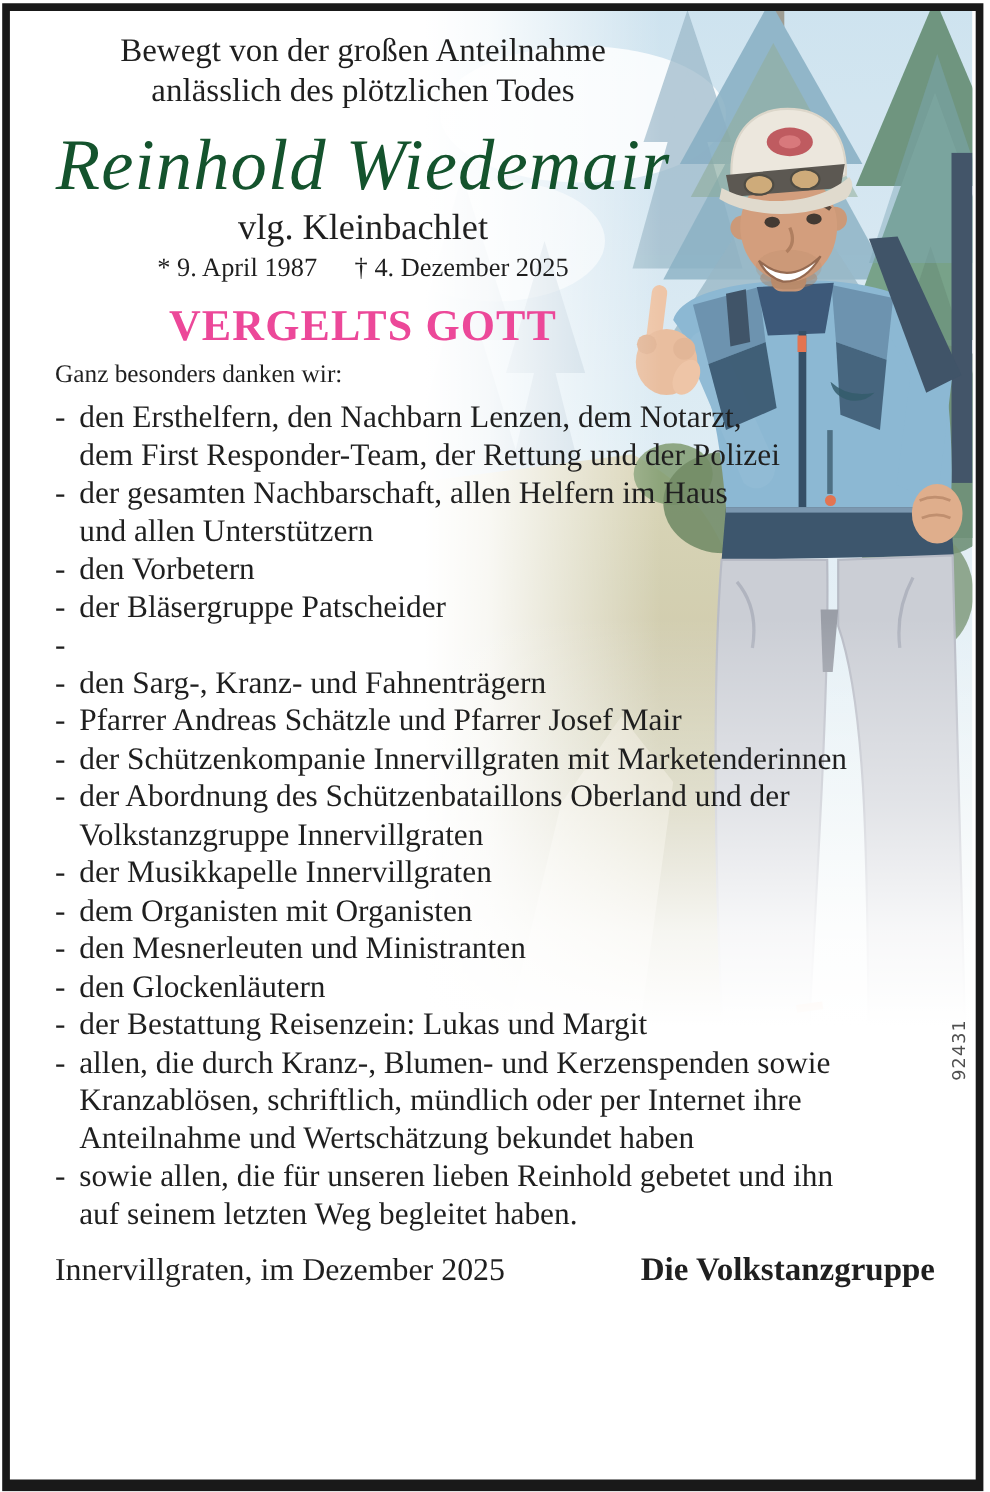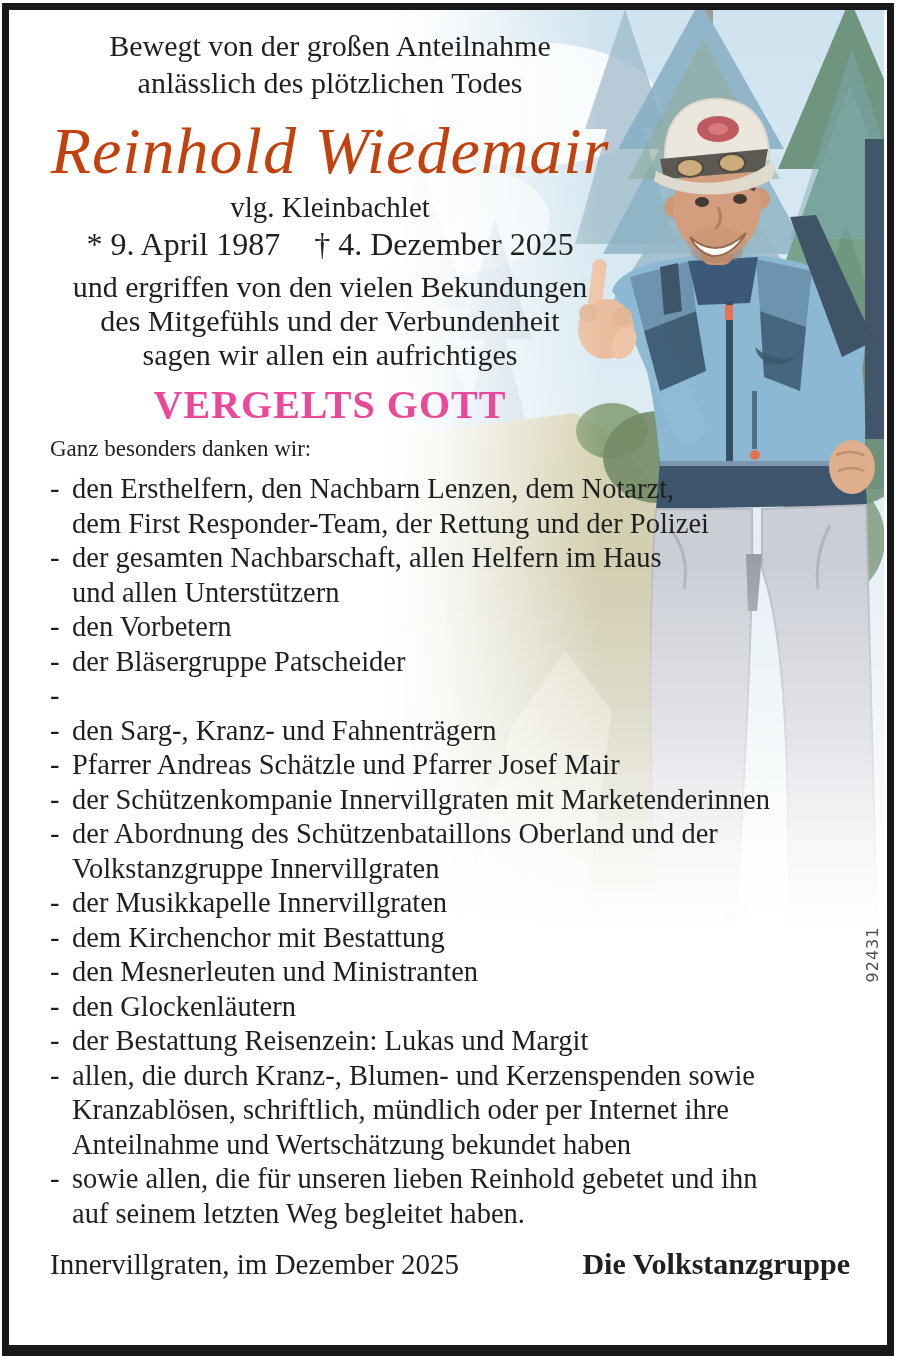--- a/index.html
+++ b/index.html
@@ -47,24 +47,24 @@
     padding:27px 30px 0 50px;
   }
   .center{width:560px;text-align:center;}
   .intro{font-size:30px;line-height:37px;}
   .name{
     margin-top:14px;
     font-size:66px;line-height:72px;
     font-style:italic;
     letter-spacing:1px;
     white-space:nowrap;
-    color:#c2410c;
-  }
-  .vulgo{margin-top:4px;font-size:29px;line-height:32px;}
-  .dates{margin-top:2px;font-size:32px;line-height:38px;}
+    color:#14532d;
+  }
+  .vulgo{margin-top:4px;font-size:33px;line-height:32px;}
+  .dates{margin-top:2px;font-size:24px;line-height:38px;}
   .dates .sep{display:inline-block;width:34px;}
   .para{margin-top:7px;font-size:30px;line-height:34px;}
   .headline{
     margin-top:10px;
     font-size:40px;line-height:46px;
     font-weight:bold;letter-spacing:1px;
     color:#ec4899;
   }
   .list-intro{margin-top:4px;font-size:23px;line-height:34px;}
   .thanks{margin-top:6px;width:820px;font-size:28.5px;line-height:34.5px;}
@@ -215,25 +215,20 @@
     <div class="center">
       <div class="intro">
         <div>Bewegt von der großen Anteilnahme</div>
         <div>anlässlich des plötzlichen Todes</div>
       </div>
       <div class="name">Reinhold Wiedemair</div>
       <div class="vulgo">vlg. Kleinbachlet</div>
       <div class="dates">
         <span>* 9. April 1987</span><span class="sep"></span><span>† 4. Dezember 2025</span>
       </div>
-      <div class="para">
-        <div>und ergriffen von den vielen Bekundungen</div>
-        <div>des Mitgefühls und der Verbundenheit</div>
-        <div>sagen wir allen ein aufrichtiges</div>
-      </div>
       <div class="headline">VERGELTS GOTT</div>
     </div>
 
     <div class="list-intro">Ganz besonders danken wir:</div>
 
     <div class="thanks">
       <div class="li">
           <span class="li-dash">-</span>
           <span class="li-text">den Ersthelfern, den Nachbarn Lenzen, dem Notarzt,
 dem First Responder-Team, der Rettung und der Polizei</span>
@@ -270,21 +265,21 @@
           <span class="li-dash">-</span>
           <span class="li-text">der Abordnung des Schützenbataillons Oberland und der
 Volkstanzgruppe Innervillgraten</span>
         </div>
       <div class="li">
           <span class="li-dash">-</span>
           <span class="li-text">der Musikkapelle Innervillgraten</span>
         </div>
       <div class="li">
           <span class="li-dash">-</span>
-          <span class="li-text">dem Kirchenchor mit Bestattung</span>
+          <span class="li-text">dem Organisten mit Organisten</span>
         </div>
       <div class="li">
           <span class="li-dash">-</span>
           <span class="li-text">den Mesnerleuten und Ministranten</span>
         </div>
       <div class="li">
           <span class="li-dash">-</span>
           <span class="li-text">den Glockenläutern</span>
         </div>
       <div class="li">

